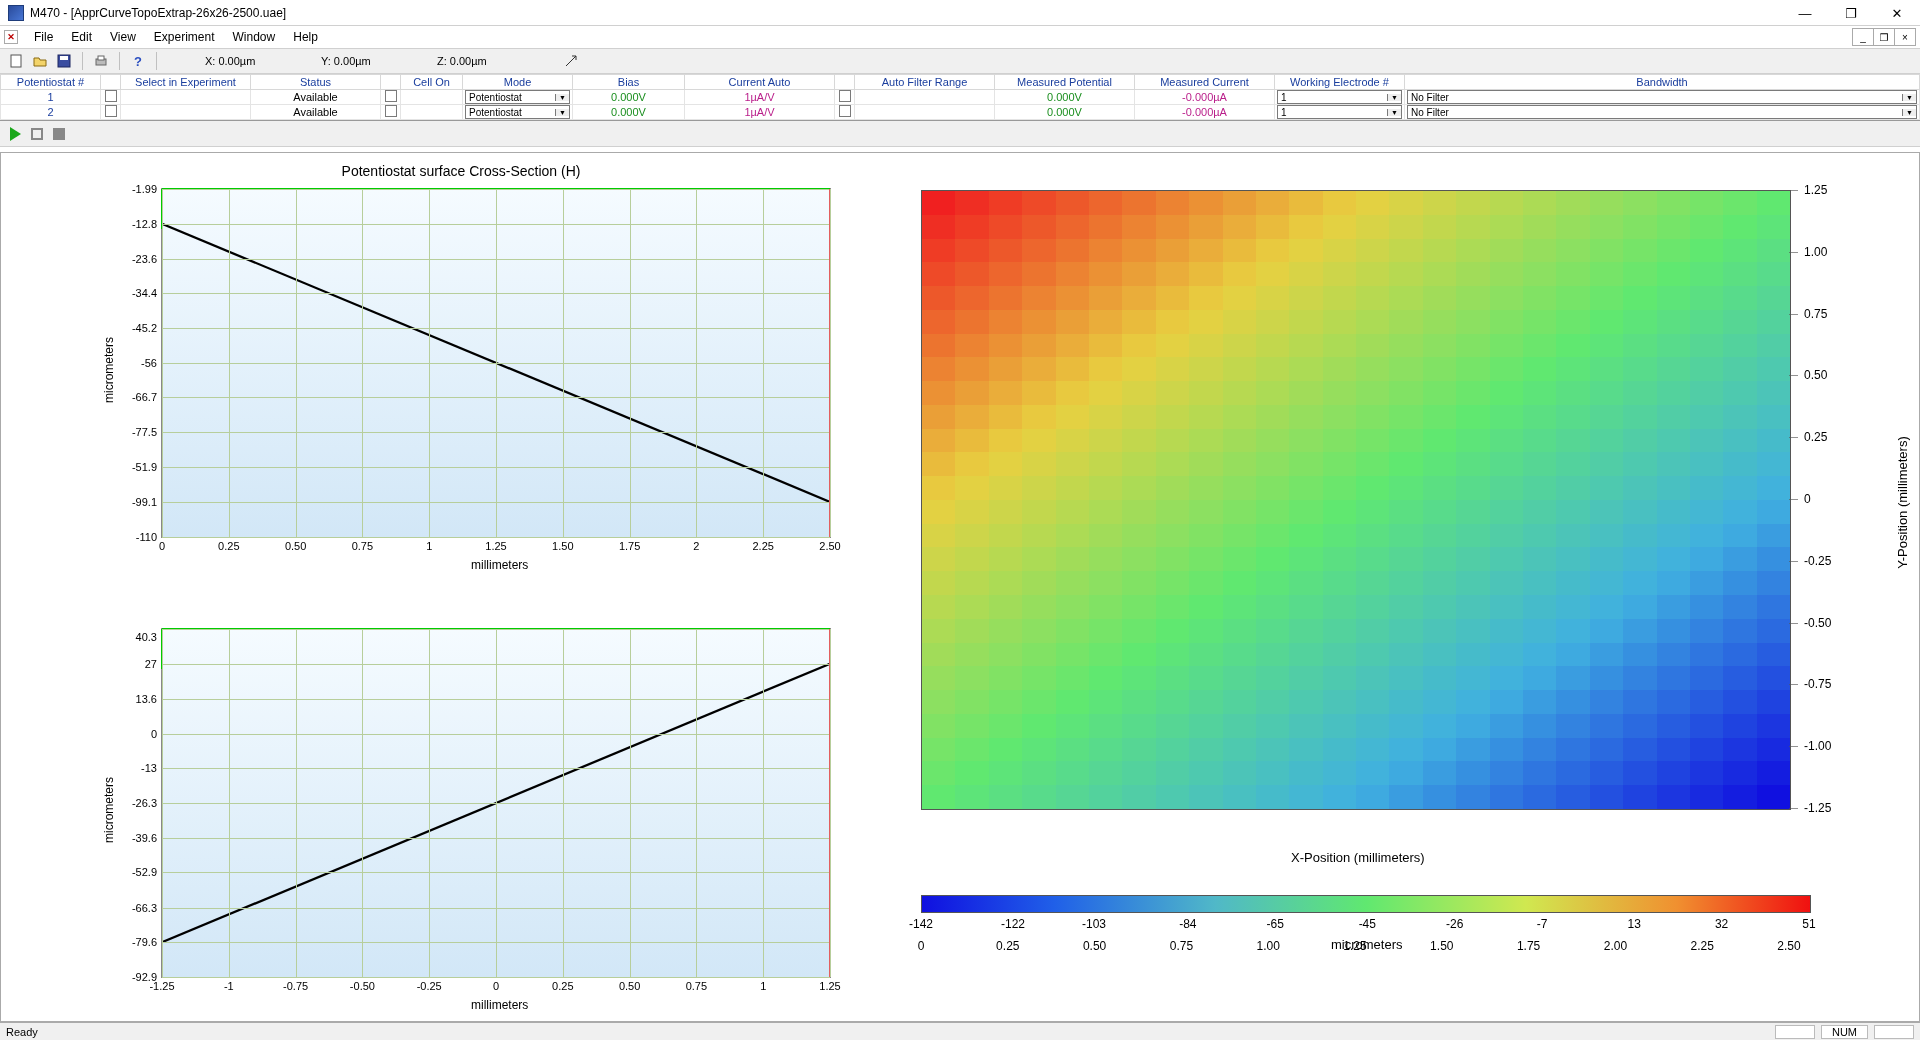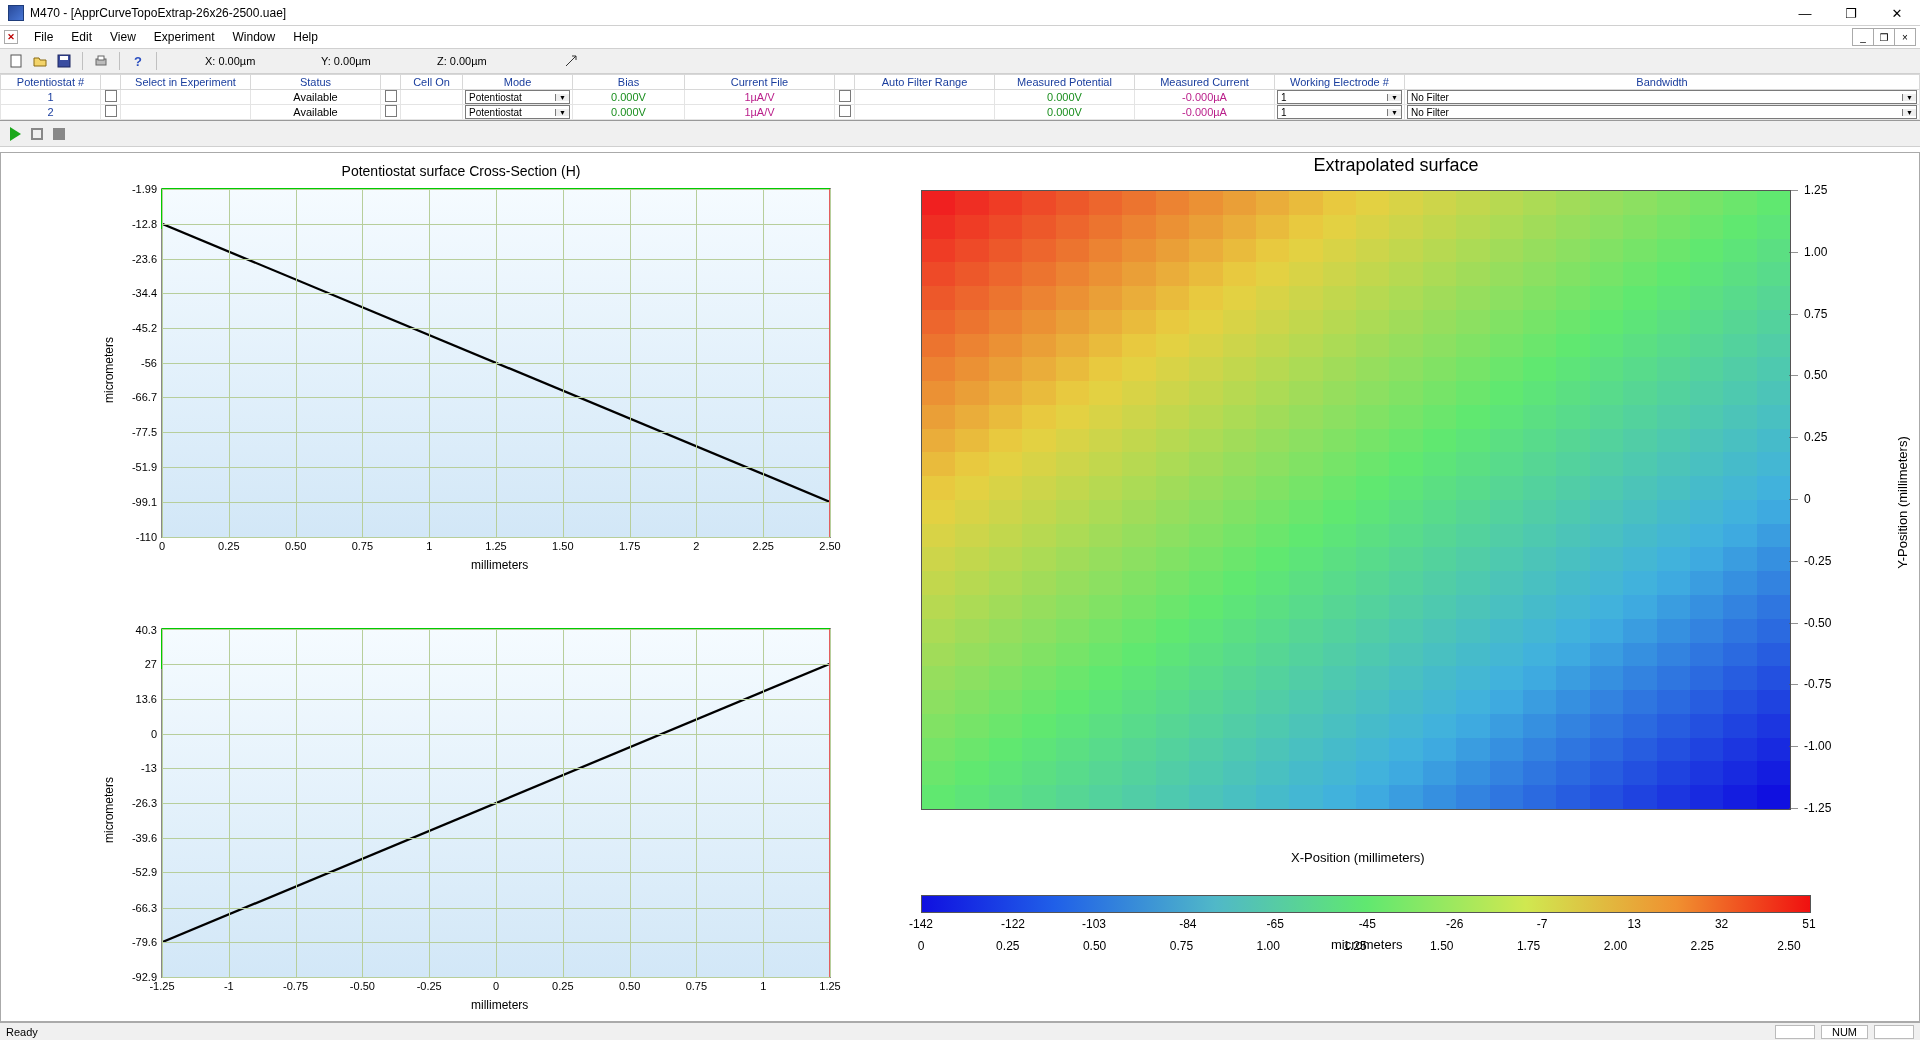--- a/index.html
+++ b/index.html
@@ -164,21 +164,21 @@
     <thead>
         <tr id="hdr-row">
           <td>Potentiostat #</td>
           <td></td>
           <td>Select in Experiment</td>
           <td>Status</td>
           <td></td>
           <td>Cell On</td>
           <td>Mode</td>
           <td>Bias</td>
-          <td>Current File</td>
+          <td>Current Auto</td>
           <td></td>
           <td>Auto Filter Range</td>
           <td>Measured Potential</td>
           <td>Measured Current</td>
           <td>Working Electrode #</td>
           <td>Bandwidth</td>
         </tr>
       </thead>
     <tbody id="data-body">
         <tr>
@@ -343,21 +343,21 @@
         <div class="tick-x" style="left: 400.8px;">0.25</div>
         <div class="gridline-v" style="left: 467.6px;"></div>
         <div class="tick-x" style="left: 467.6px;">0.50</div>
         <div class="gridline-v" style="left: 534.4px;"></div>
         <div class="tick-x" style="left: 534.4px;">0.75</div>
         <div class="gridline-v" style="left: 601.2px;"></div>
         <div class="tick-x" style="left: 601.2px;">1</div>
         <div class="gridline-v" style="left: 668px;"></div>
         <div class="tick-x" style="left: 668px;">1.25</div>
         <div class="gridline-h" style="top: 0px;"></div>
-        <div class="tick-y" style="top: 1px;">40.3</div>
+        <div class="tick-y" style="top: 8px;">40.3</div>
         <div class="gridline-h" style="top: 34.7477px;"></div>
         <div class="tick-y" style="top: 34.7477px;">27</div>
         <div class="gridline-h" style="top: 69.7568px;"></div>
         <div class="tick-y" style="top: 69.7568px;">13.6</div>
         <div class="gridline-h" style="top: 105.288px;"></div>
         <div class="tick-y" style="top: 105.288px;">0</div>
         <div class="gridline-h" style="top: 139.252px;"></div>
         <div class="tick-y" style="top: 139.252px;">-13</div>
         <div class="gridline-h" style="top: 174px;"></div>
         <div class="tick-y" style="top: 174px;">-26.3</div>
@@ -370,21 +370,20 @@
         <div class="gridline-h" style="top: 313.252px;"></div>
         <div class="tick-y" style="top: 313.252px;">-79.6</div>
         <div class="gridline-h" style="top: 348px;"></div>
         <div class="tick-y" style="top: 348px; text-align: center;">-92.9</div>
       </div>
     <div class="axis-label" style="left:400px; top:395px;">millimeters</div>
     <div class="axis-label y-lbl" style="left:5px; top:200px;">micrometers</div>
   </div>
 
   <div class="heat-panel" style="left:900px; top:2px; width:990px; height:780px;">
-    <div class="panel-title" style="font-size:18px;">Extrapolated surface</div>
     <div class="heat-plot" id="heatPlot" style="left:20px; top:35px; width:870px; height:620px;">
         <div class="row">
           <div class="cell" style="background: rgb(240, 32, 32);"></div>
           <div class="cell" style="background: rgb(239, 46, 35);"></div>
           <div class="cell" style="background: rgb(239, 60, 37);"></div>
           <div class="cell" style="background: rgb(238, 74, 40);"></div>
           <div class="cell" style="background: rgb(237, 88, 42);"></div>
           <div class="cell" style="background: rgb(237, 102, 45);"></div>
           <div class="cell" style="background: rgb(236, 116, 47);"></div>
           <div class="cell" style="background: rgb(236, 131, 50);"></div>

